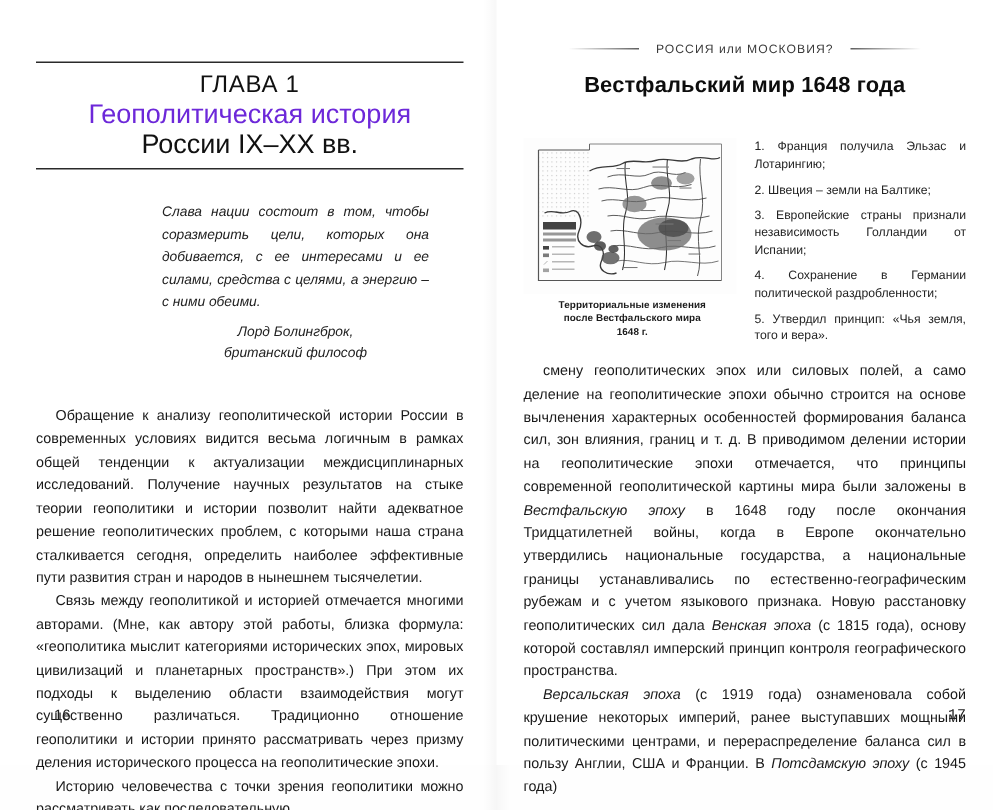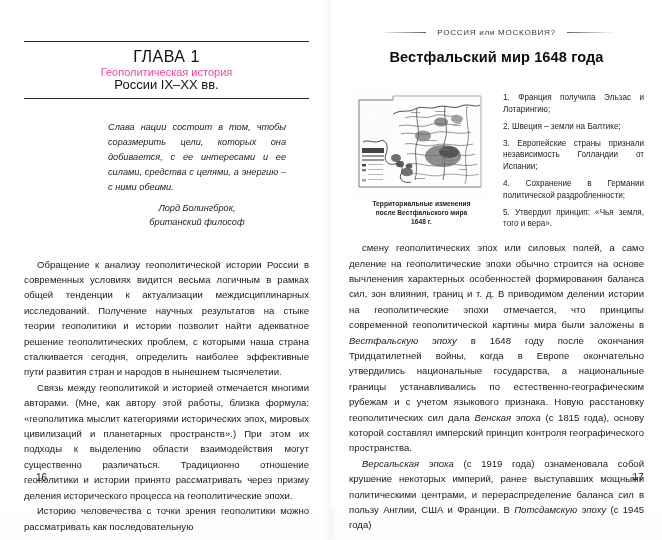--- a/index.html
+++ b/index.html
@@ -59,26 +59,26 @@
     padding: 7px 0 6px 0;
     text-align: center;
   }
   .chapter-num {
     font-size: 16px;
     letter-spacing: 0.5px;
     line-height: 1.04;
     color: #111;
   }
   .chapter-sub1 {
-    font-size: 11px;
+    font-size: 18px;
     line-height: 1.12;
-    color: #ec4899;
+    color: #6d28d9;
   }
   .chapter-sub2 {
-    font-size: 13px;
+    font-size: 18px;
     line-height: 1.12;
     color: #111;
   }
 
   
   .epigraph {
     margin: 21px 0 0 84px;
     width: 178px;
     font-size: 9.2px;
     line-height: 1.62;

